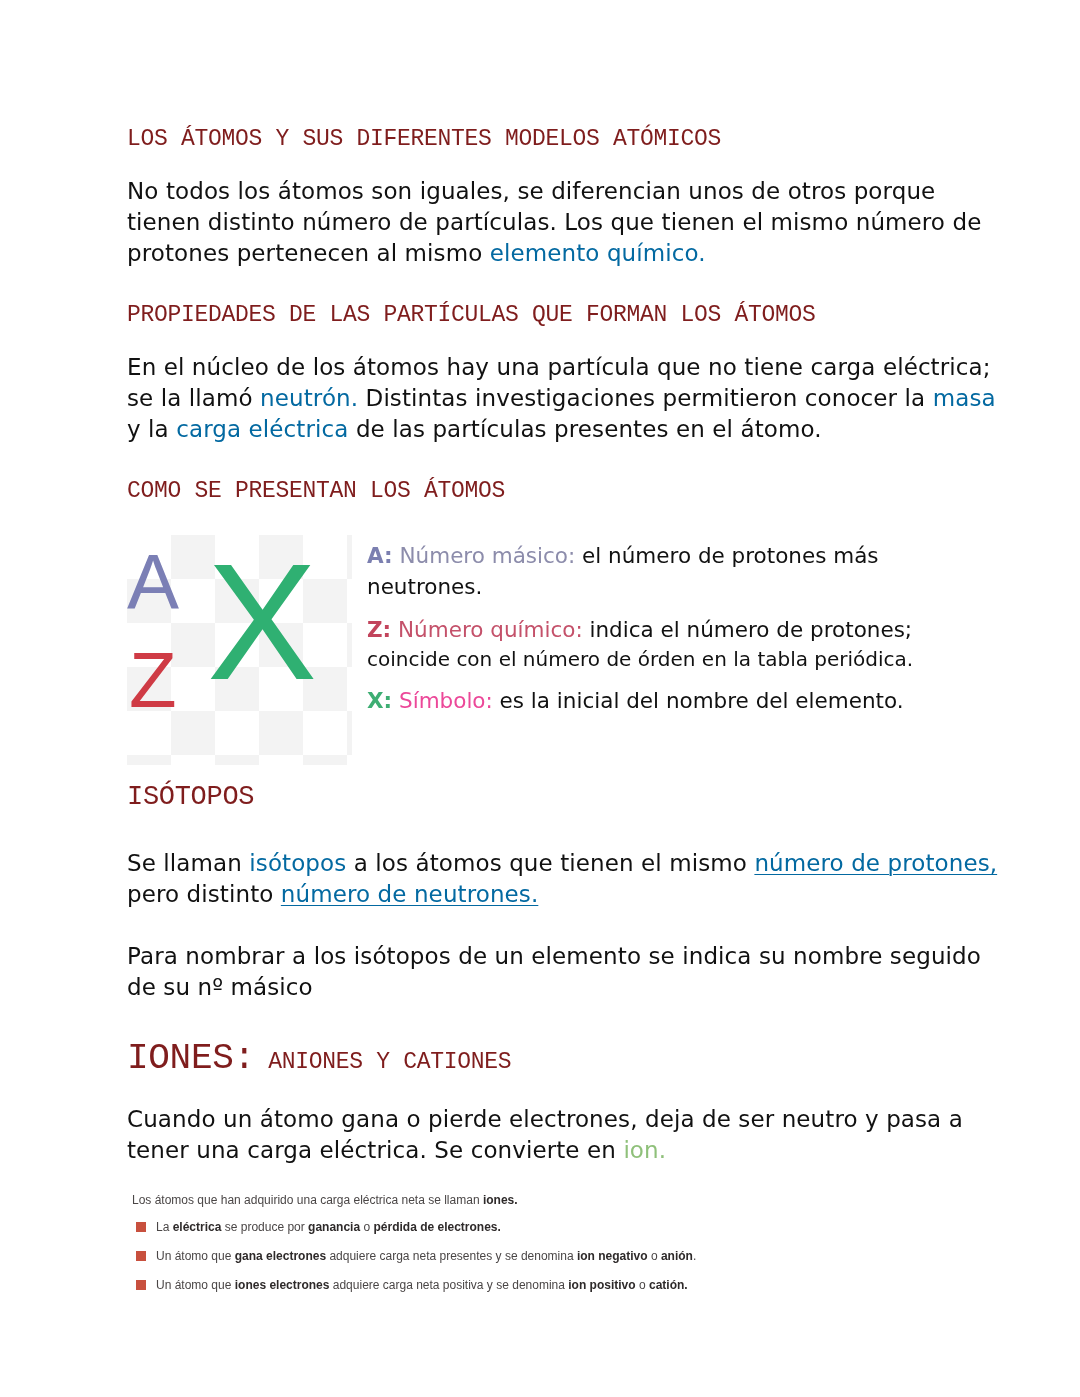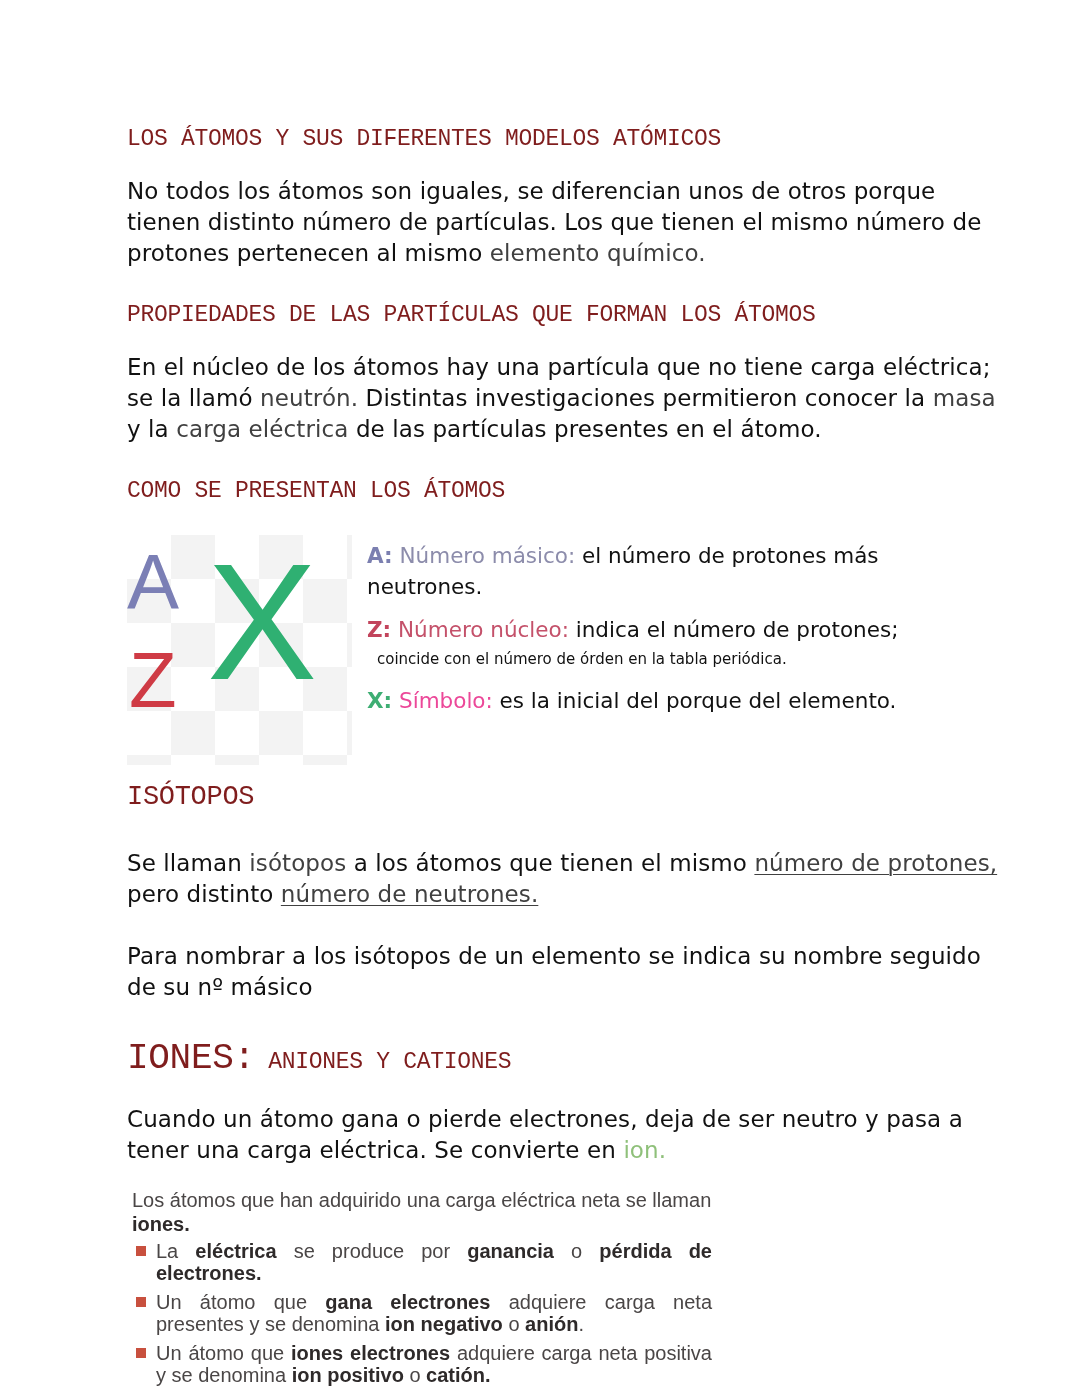--- a/index.html
+++ b/index.html
@@ -4,43 +4,43 @@
   <style>
     html, body { margin: 0; padding: 0; background: #ffffff; }
     body {
       width: 1080px; height: 1397px; position: relative; overflow: hidden;
       font-family: "DejaVu Sans", sans-serif; color: #111111;
     }
     .page { position: absolute; left: 127px; top: 0; width: 830px; }
     .h { position: absolute; left: 0; color: #7f1d1d; font-family: Liberation Mono, monospace; font-size: 23px; letter-spacing: -0.3px; white-space: nowrap; }
     .h.big { font-size: 27px; }
     .p { position: absolute; left: 0; font-size: 23px; line-height: 31px; white-space: nowrap; letter-spacing: 0.1px; }
-    .g { color: #404040; }
+    .g { color: #0369a1; }
     .gs { color: #8fc07a; }
     .u { text-decoration: underline; text-decoration-thickness: 1px; text-underline-offset: 3px; }
     .sym { position: absolute; left: 0; top: 535px; width: 225px; height: 230px;
       background-color: #ffffff;
       background-image:
         linear-gradient(45deg, #f3f3f3 25%, transparent 25%, transparent 75%, #f3f3f3 75%),
         linear-gradient(45deg, #f3f3f3 25%, transparent 25%, transparent 75%, #f3f3f3 75%);
       background-size: 88px 88px; background-position: 0 0, 44px 44px; }
     .sym span { position: absolute; font-family: "Liberation Sans", sans-serif; }
     .symA { left: 0; top: 2px; font-size: 78px; color: #7b7fb5; }
     .symZ { left: 2px; top: 100px; font-size: 78px; color: #cf3b45; }
     .symX { left: 80px; top: 5px; font-size: 165px; color: #2fb072; line-height: 1; }
     .defs { position: absolute; left: 240px; top: 540px; width: 590px; }
     .def { font-size: 21.5px; line-height: 31px; margin-bottom: 12px; }
-    .def.small-tail .tail { font-size: 15px; display: block; line-height: 28px; margin-left: 10px; }
+    .def.small-tail .tail { font-size: 20px; display: block; line-height: 28px; }
     .la { color: #7b7fb0; font-weight: bold; }
     .lat { color: #8c8cab; }
     .lz { color: #c2445c; font-weight: bold; }
     .lzt { color: #c4516a; }
     .lx { color: #3eae73; font-weight: bold; }
     .lxt { color: #ec4899; }
-    .book { position: absolute; left: 5px; top: 1188px; width: 580px; font-family: "Liberation Sans", sans-serif; color: #4a4646; font-size: 20px; }
+    .book { position: absolute; left: 5px; top: 1188px; width: 580px; font-family: "Liberation Sans", sans-serif; color: #4a4646; font-size: 12px; }
     .book .intro { line-height: 24px; margin-bottom: 4px; }
     .book ul { list-style: none; margin: 0; padding: 0; }
     .book li { position: relative; padding-left: 24px; line-height: 22px; margin-bottom: 7px; text-align: justify; }
     .book li .bullet { position: absolute; left: 4px; top: 6px; width: 10px; height: 10px; background: #c8503e; }
     .book b { color: #2e2a2a; }
   </style>
 </head>
 <body>
 
 <div class="page">
@@ -65,25 +65,25 @@
     <span class="symA">A</span>
     <span class="symZ">Z</span>
     <span class="symX">X</span>
   </div>
 
   <div class="defs">
     <div class="def">
       <span class="la">A:</span><span class="lat"> Número másico:</span><span> el número de protones más neutrones.</span>
     </div>
     <div class="def small-tail">
-      <span class="lz">Z:</span><span class="lzt"> Número núcleo:</span><span> indica el número de protones;</span>
+      <span class="lz">Z:</span><span class="lzt"> Número químico:</span><span> indica el número de protones;</span>
       <span class="tail">coincide con el número de órden en la tabla periódica.</span>
     </div>
     <div class="def">
-      <span class="lx">X:</span><span class="lxt"> Símbolo:</span><span> es la inicial del porque del elemento.</span>
+      <span class="lx">X:</span><span class="lxt"> Símbolo:</span><span> es la inicial del nombre del elemento.</span>
     </div>
   </div>
 
   <div class="h big" style="top:782px;">ISÓTOPOS</div>
   <div class="p" style="top:848px;">
     <div><span>Se llaman </span><span class="g">isótopos</span><span> a los átomos que tienen el mismo </span><span class="g u">número de protones,</span></div>
     <div><span>pero distinto </span><span class="g u">número de neutrones.</span></div>
   </div>
   <div class="p" style="top:941px;">
     <div>Para nombrar a los isótopos de un elemento se indica su nombre seguido</div>

